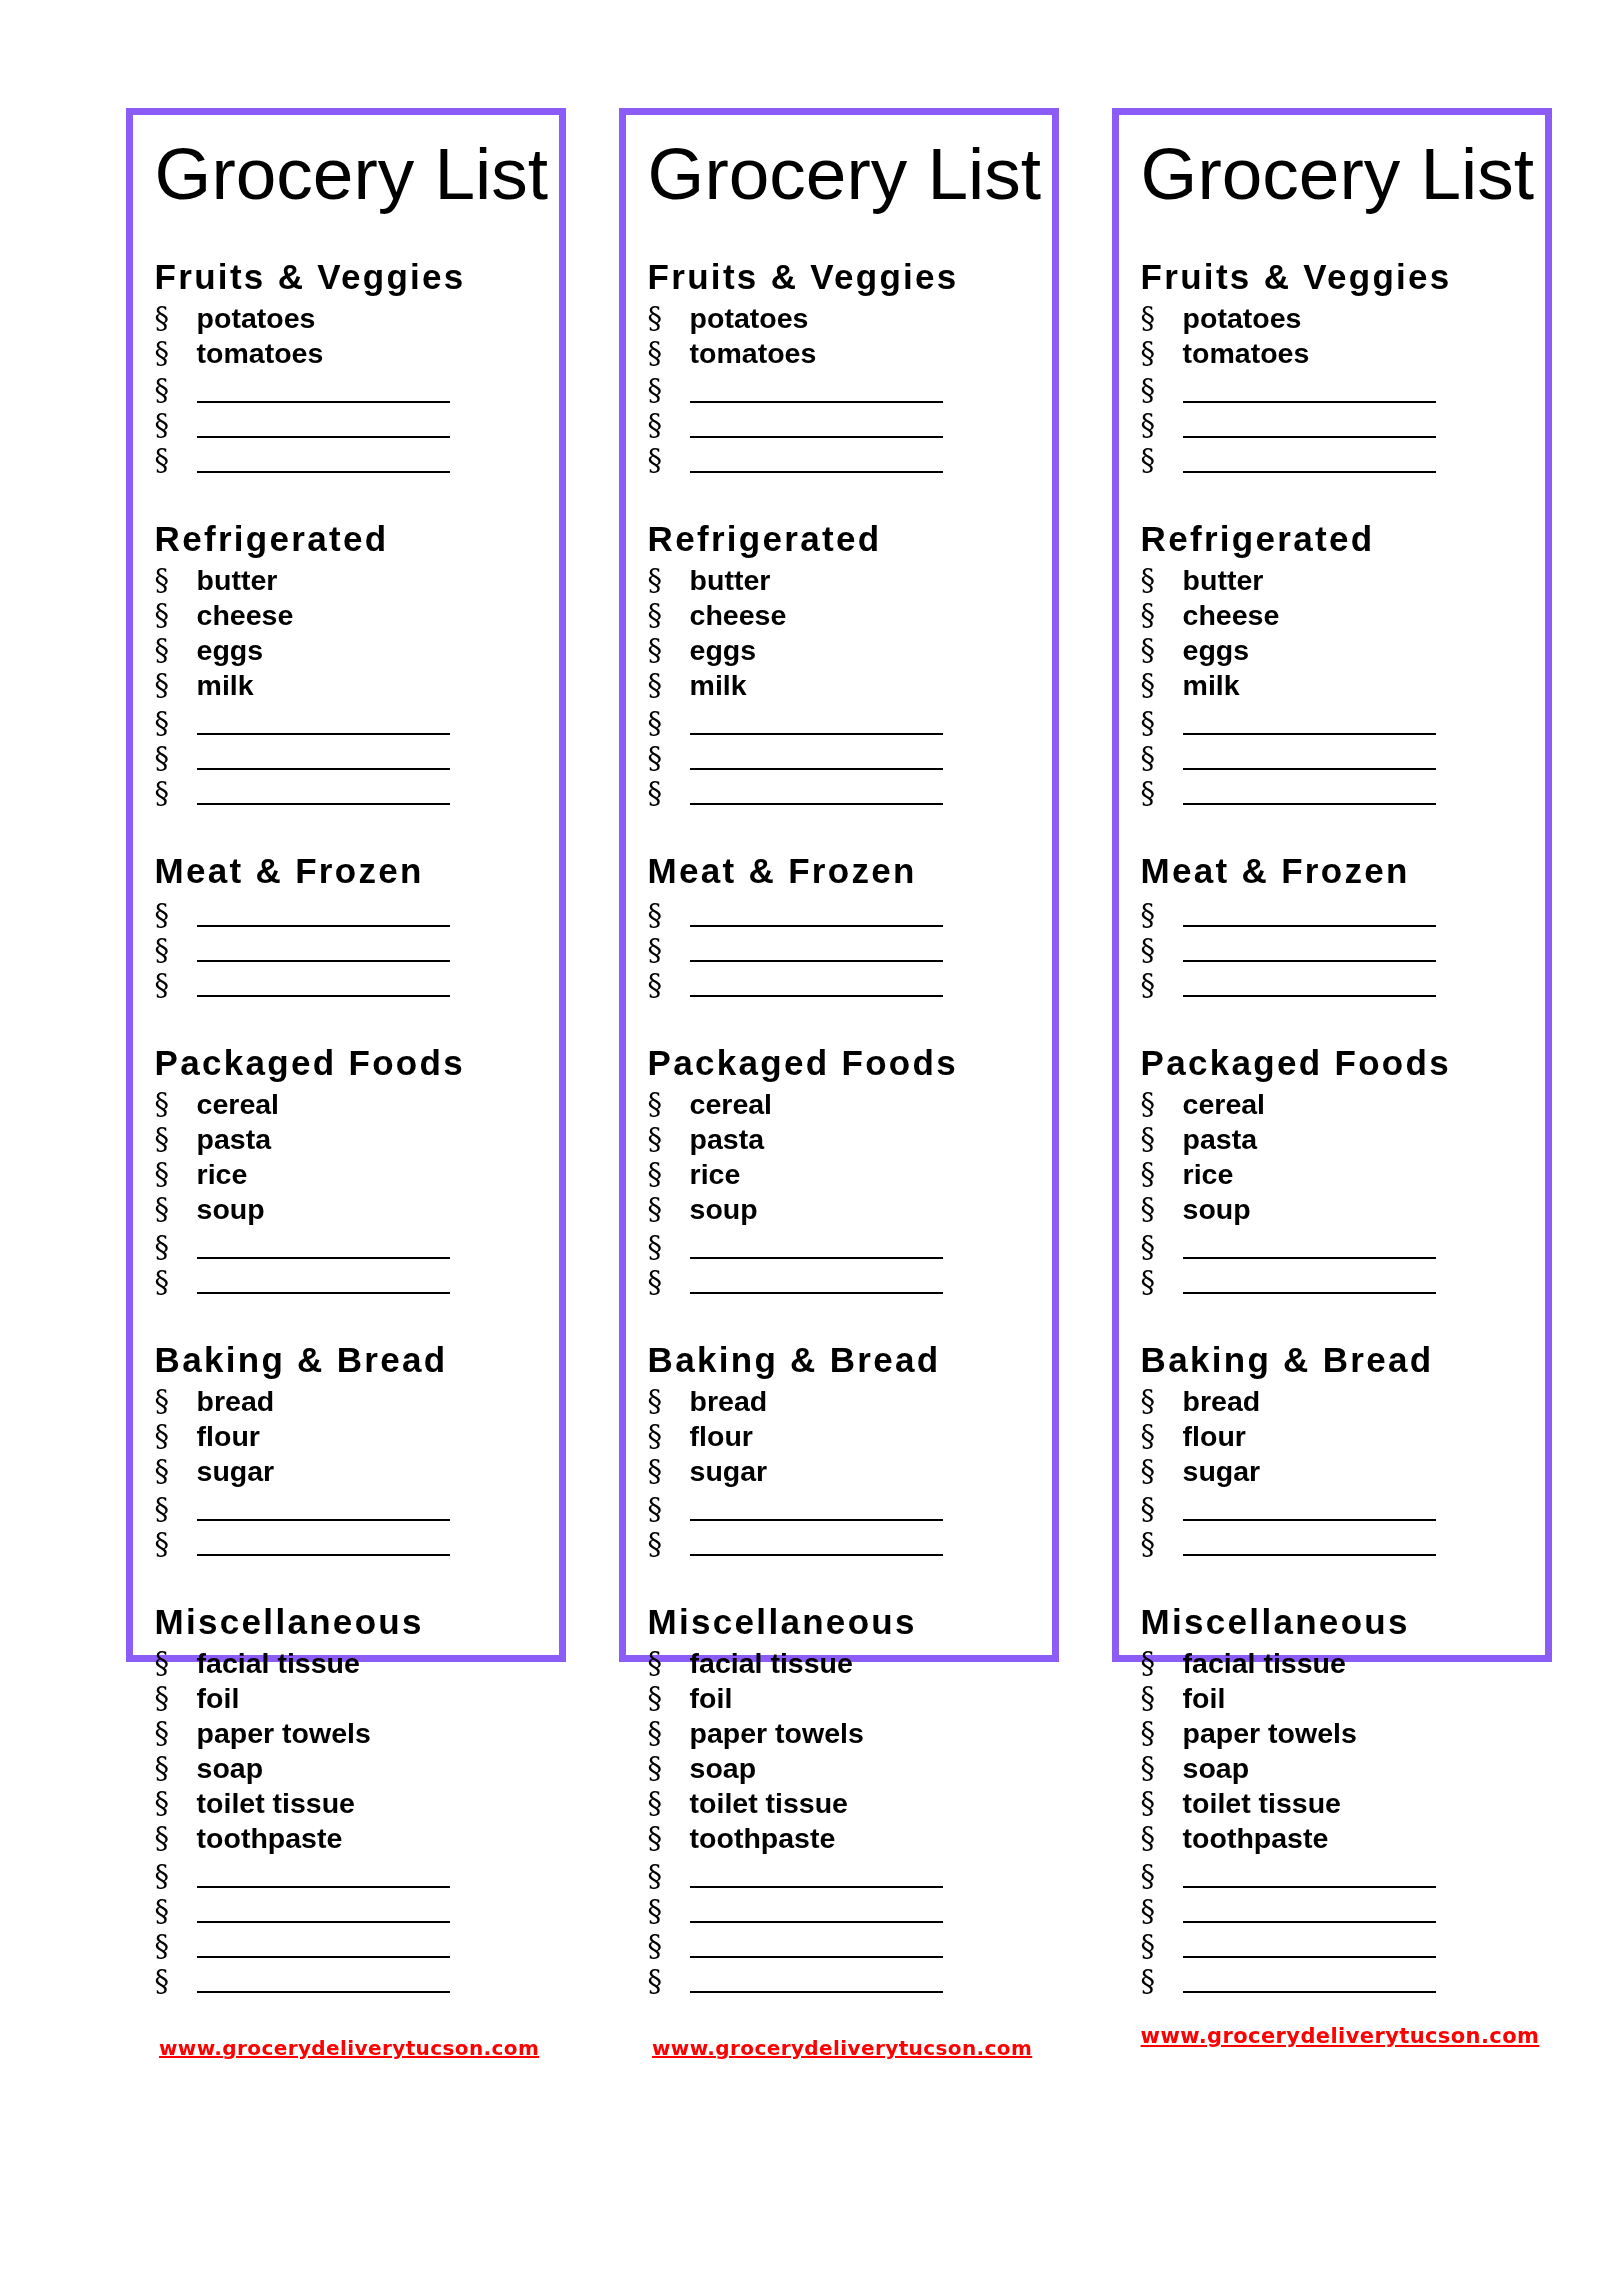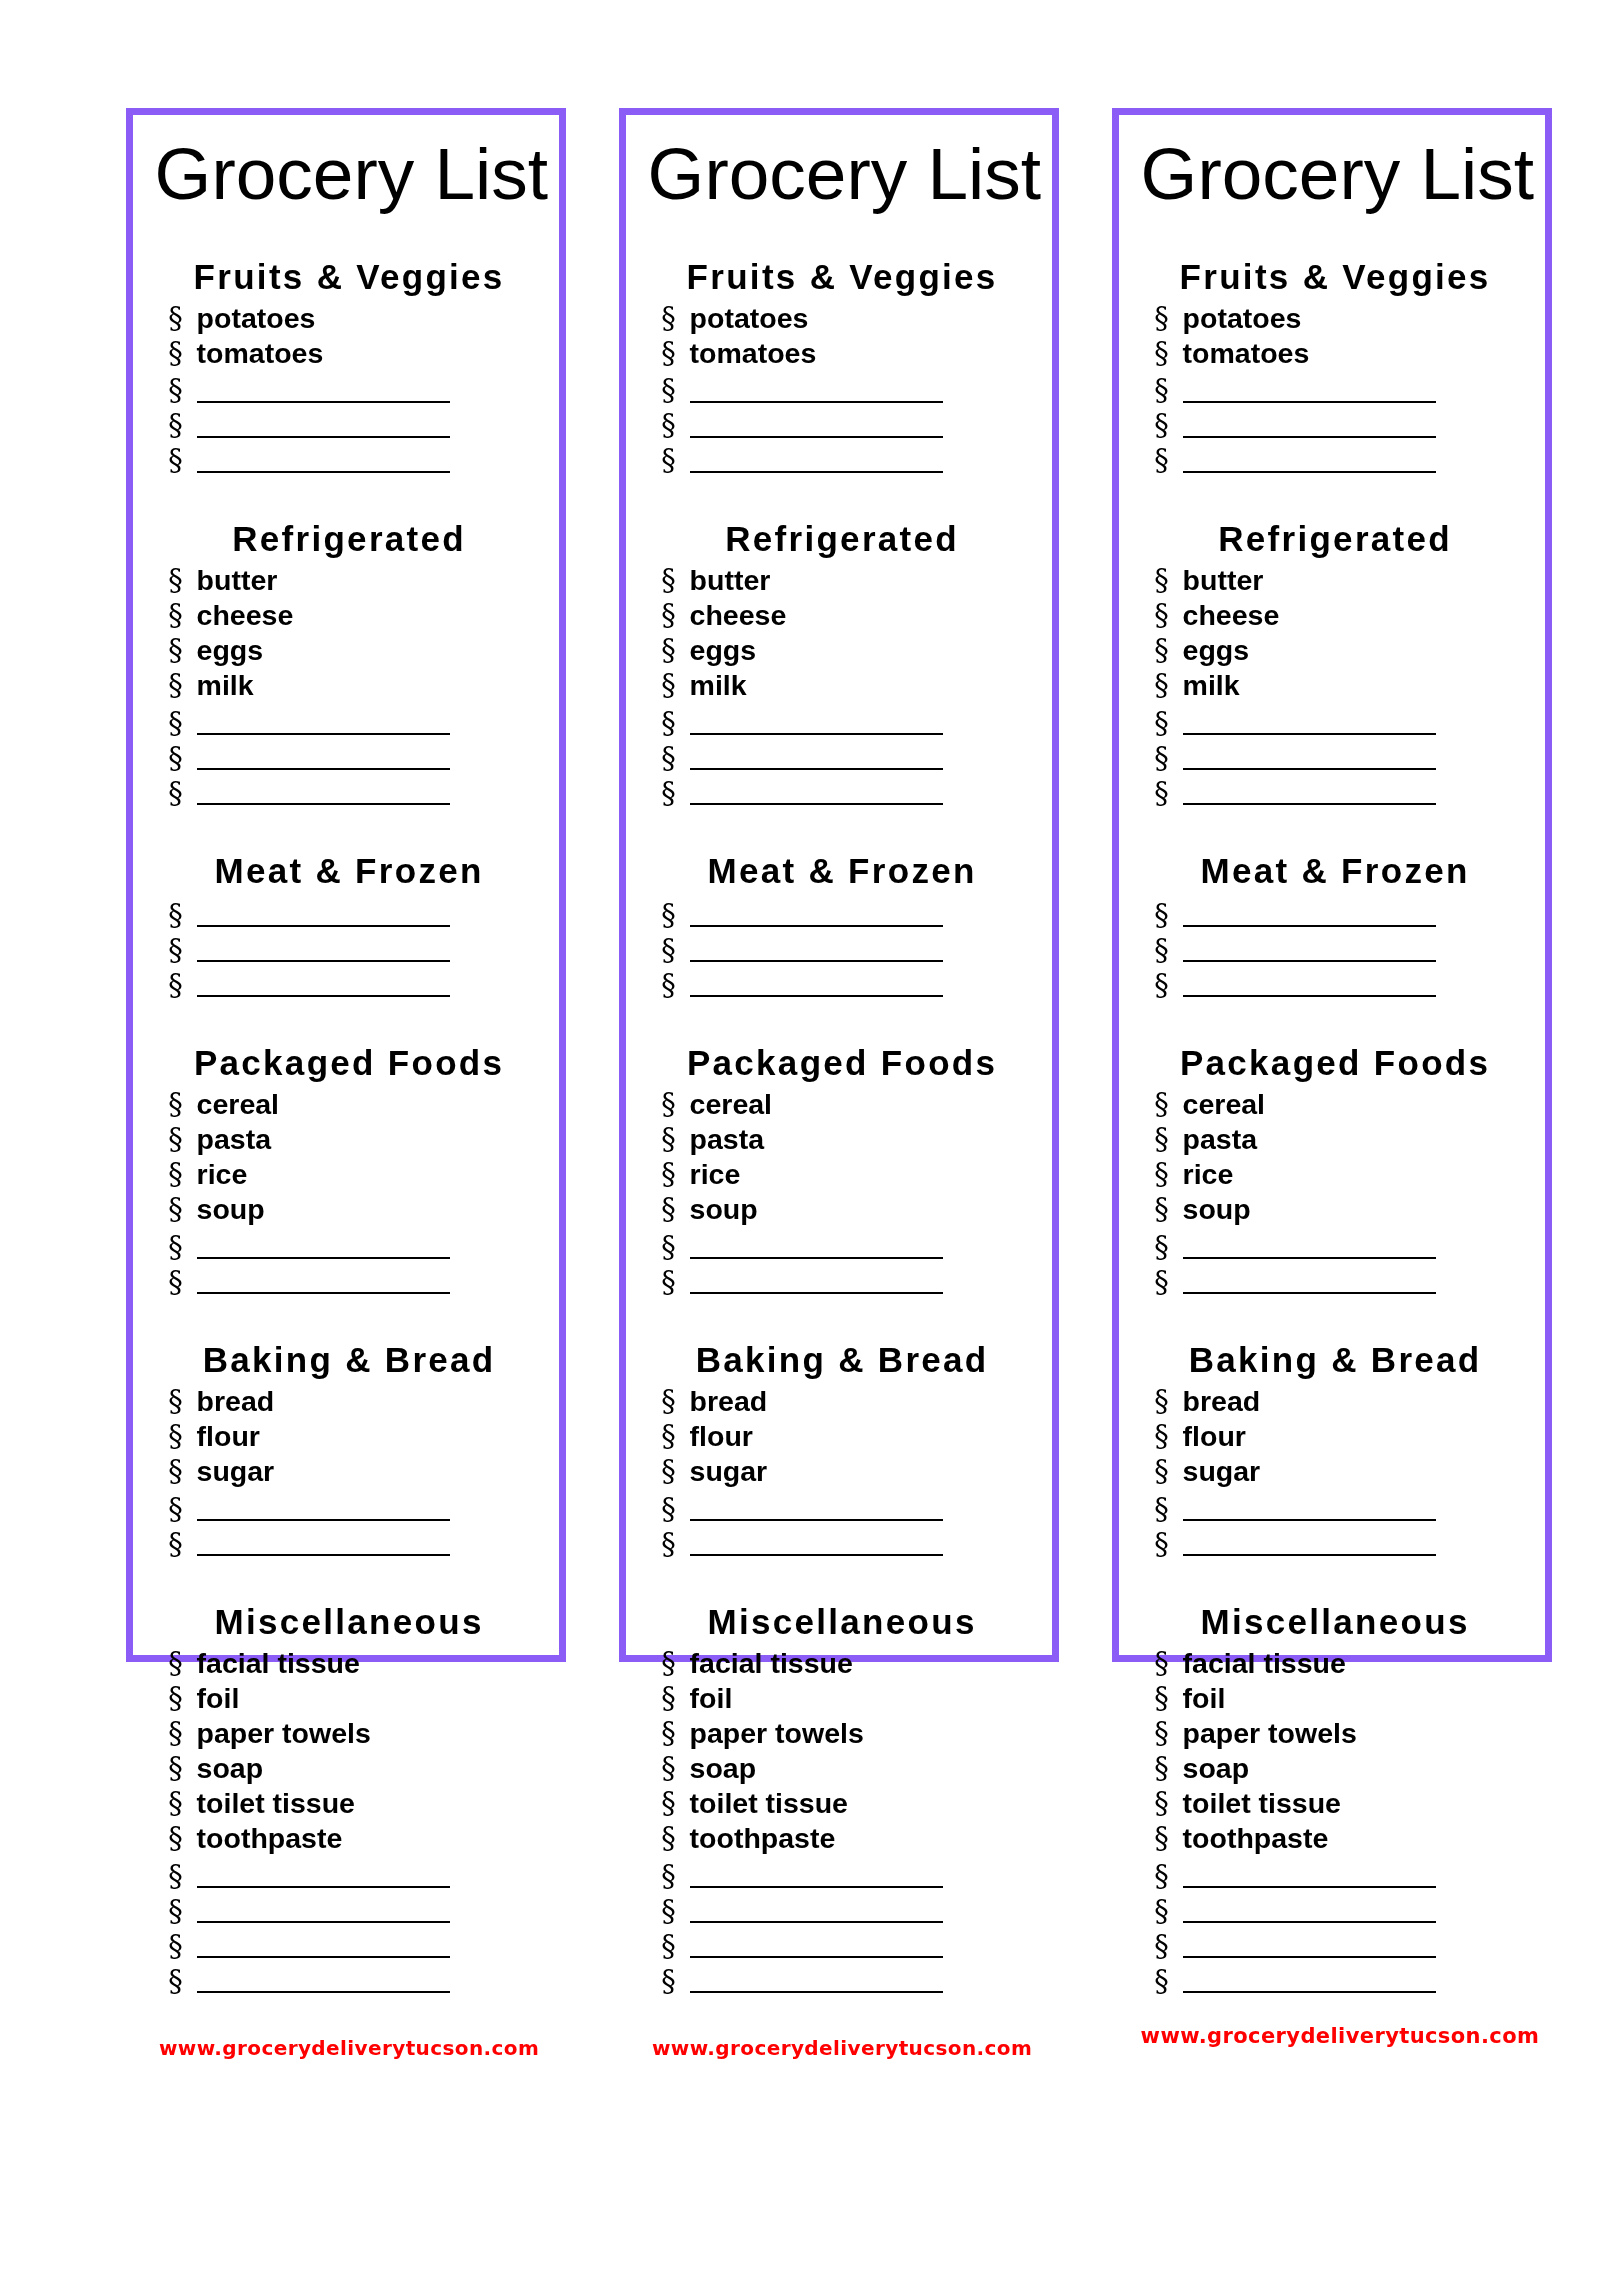--- a/index.html
+++ b/index.html
@@ -34,21 +34,20 @@
     flex-direction: column;
   }
   .col-title {
     font-size: 73px;
     line-height: 1.1;
     white-space: nowrap;
     letter-spacing: 0;
   }
   .section {
     margin-top: 42px;
-    text-align: center;
   }
   .section-title {
     font-size: 35px;
     font-weight: bold;
     letter-spacing: 2.3px;
     line-height: 1.2;
     white-space: nowrap;
   }
   .rows {
     margin-top: 3.1px;
@@ -84,20 +83,21 @@
   }
   .footer-url {
     margin-top: 40px;
     text-align: center;
     font-family: "DejaVu Sans", sans-serif;
     font-weight: bold;
     font-size: 20px;
     color: #ff0000;
     letter-spacing: 0.4px;
     white-space: nowrap;
+    text-decoration: underline;
   }
   
   .column:nth-child(3) .footer-url {
     margin-top: 28px;
     font-size: 21px;
   }
 </style>
 </head>
 <body>
 

